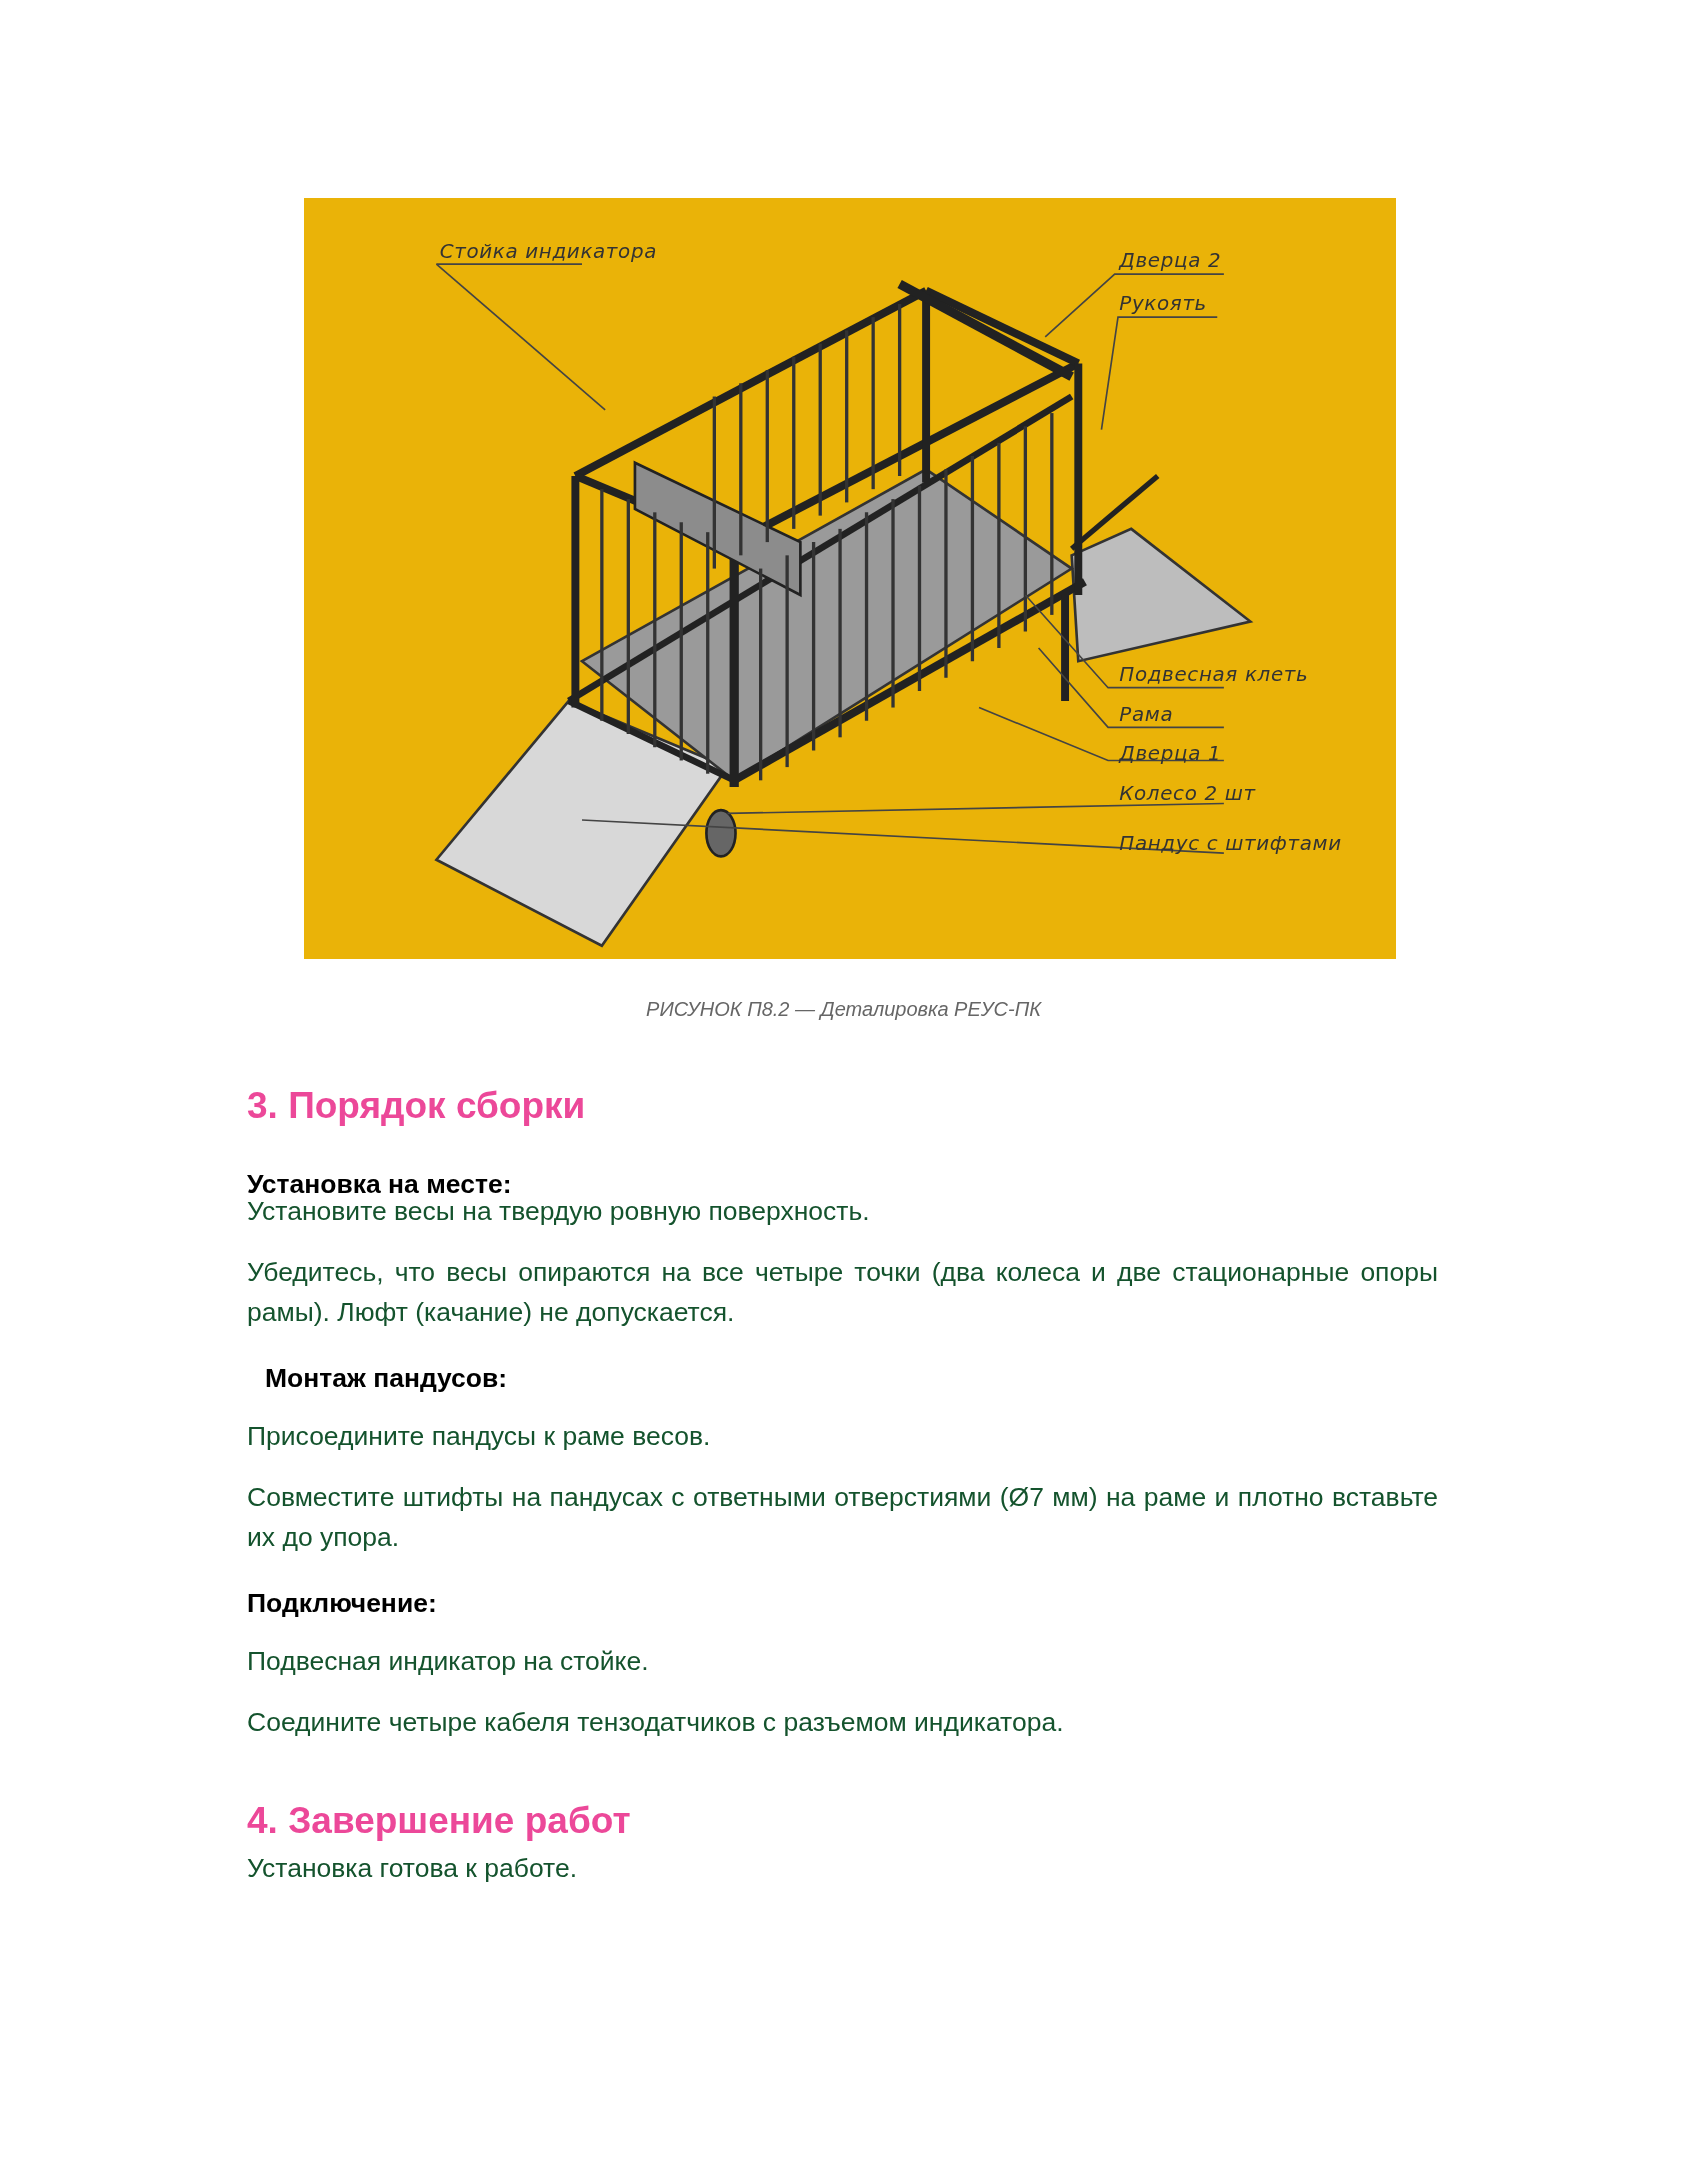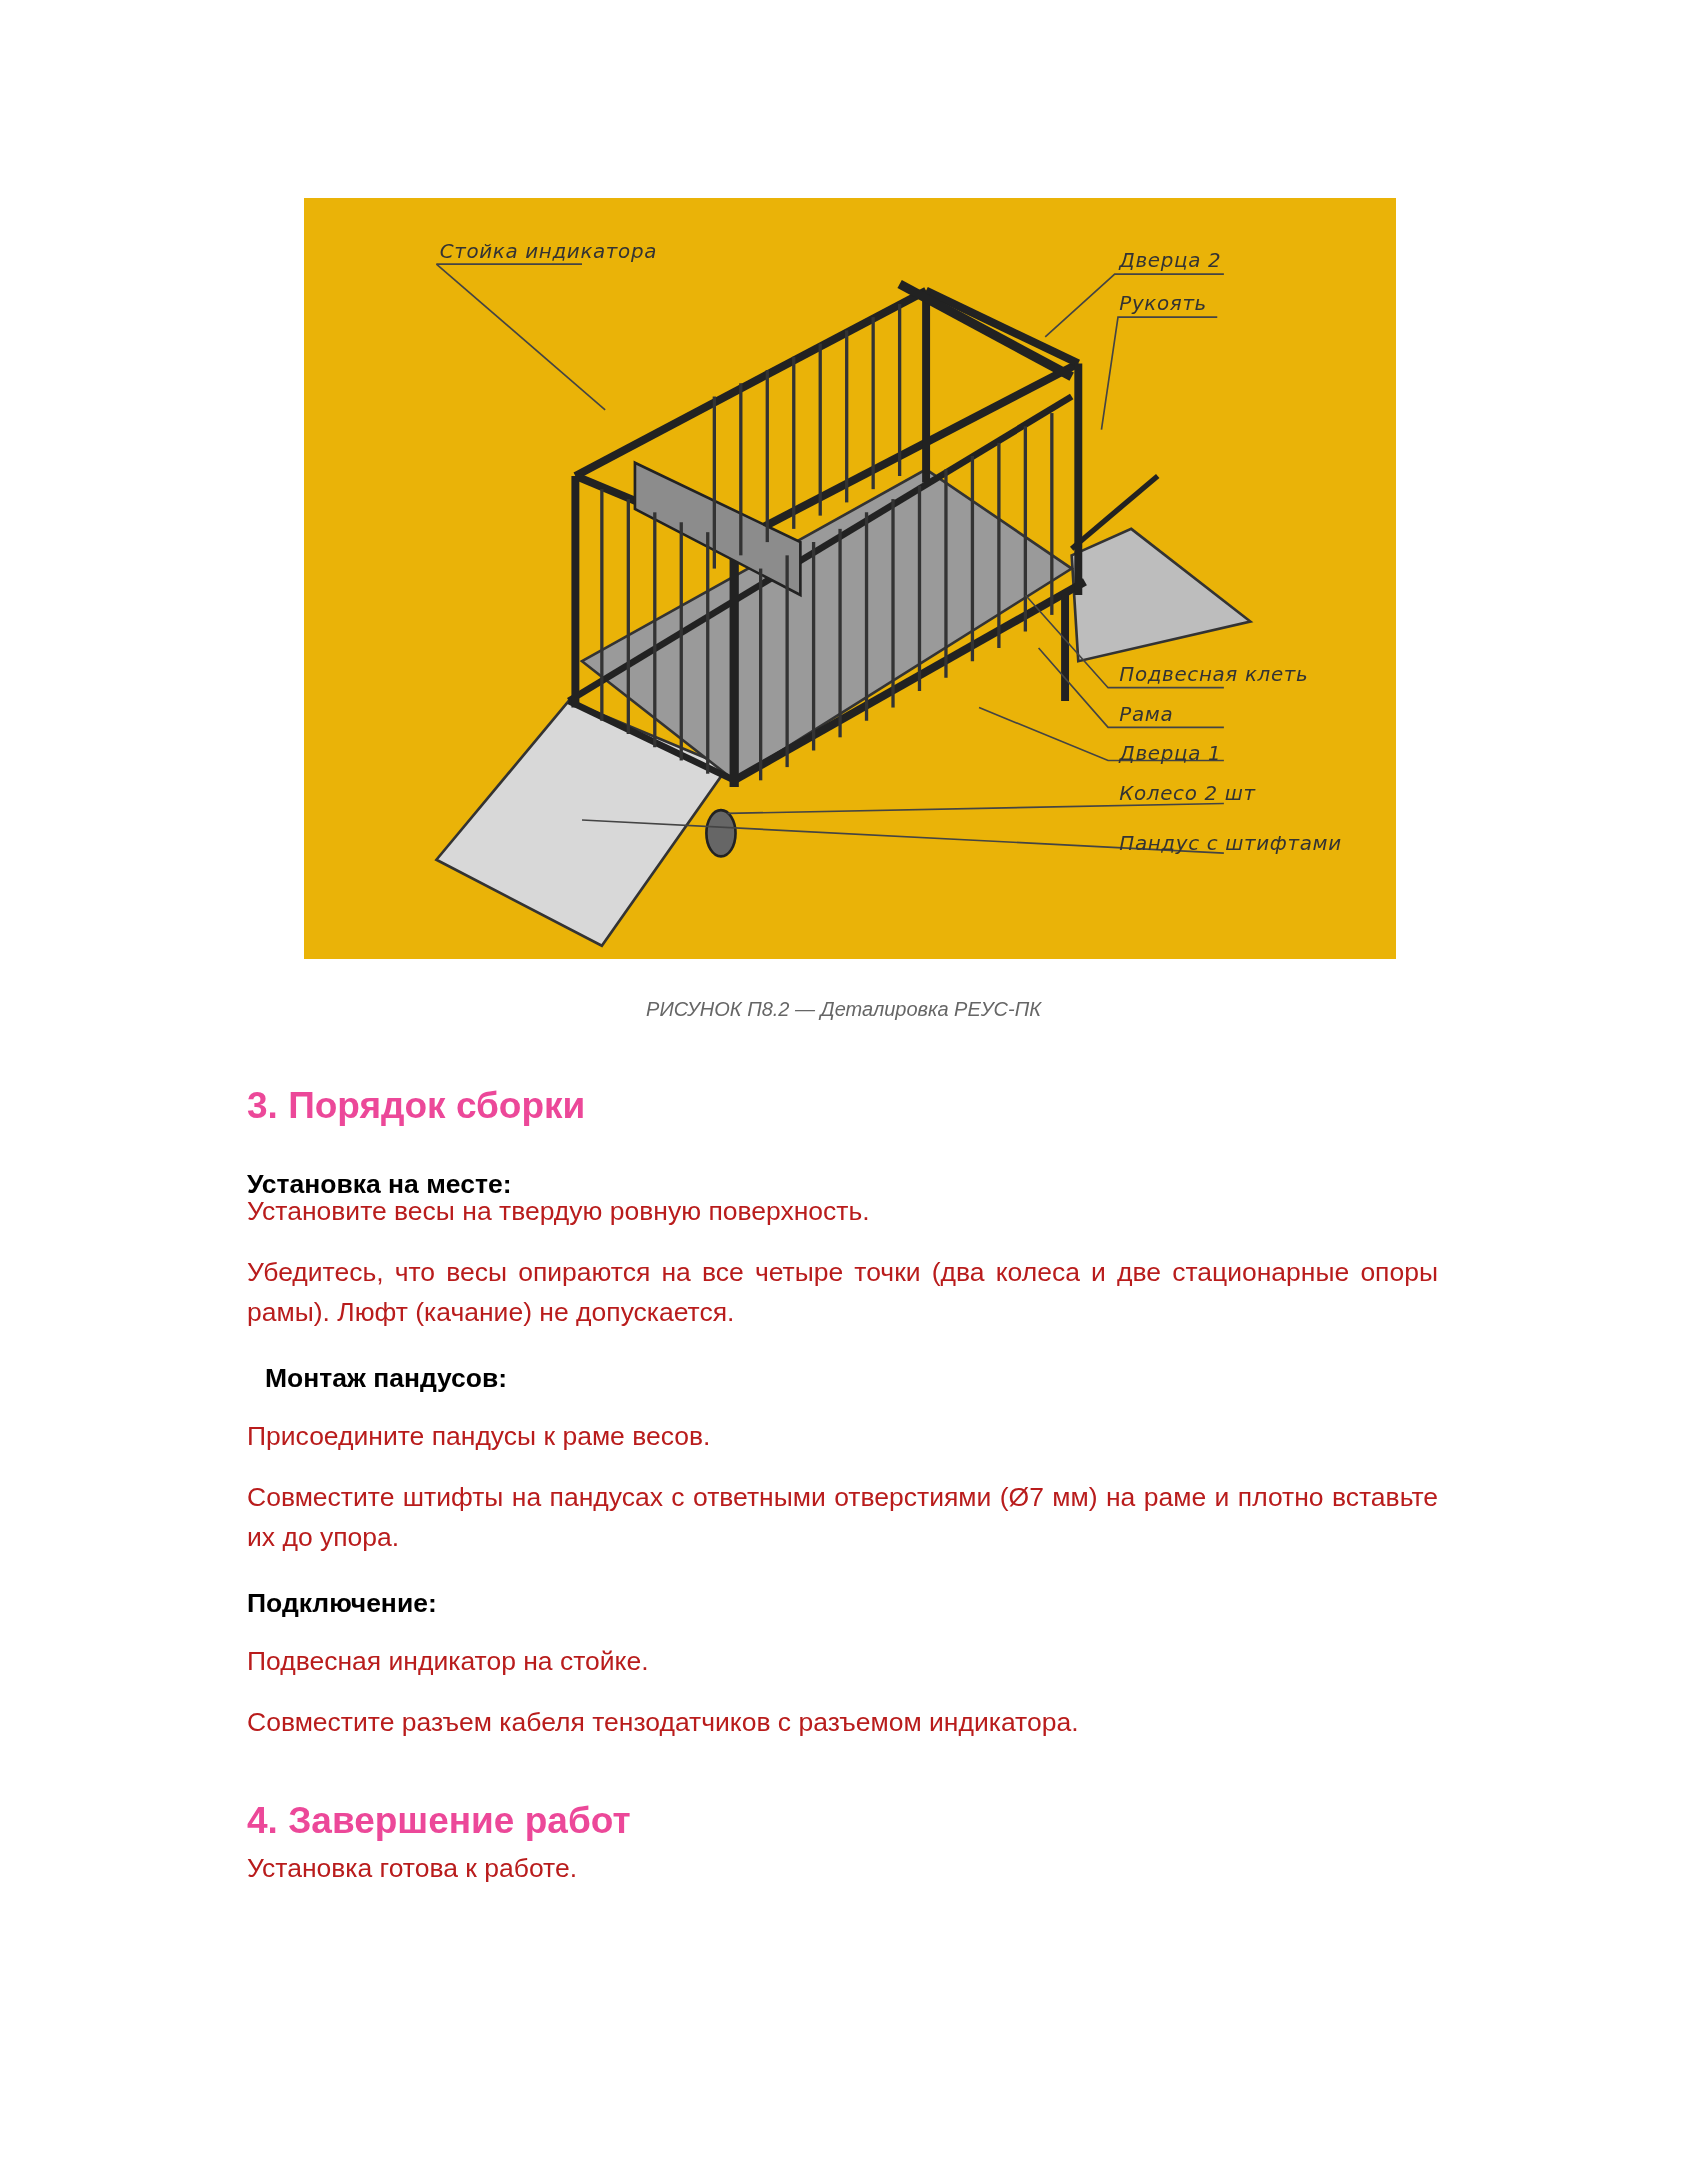--- a/index.html
+++ b/index.html
@@ -5,21 +5,21 @@
   html, body { margin: 0; padding: 0; background: #ffffff; }
   body { width: 1687px; height: 2183px; position: relative; overflow: hidden;
          font-family: "Liberation Sans", sans-serif; color: #000; }
   .figure { position: absolute; left: 304px; top: 198px; width: 1092px; height: 761px; background: #eab308; }
   .figure svg { width: 100%; height: 100%; display: block; }
   .callout { font-family: "DejaVu Sans", sans-serif; font-style: italic; font-size: 30px; fill: #333; letter-spacing: 1px; }
   .caption { position: absolute; left: 0; width: 1687px; top: 998px; text-align: center;
              font-style: italic; font-size: 20px; color: #666; }
   .h2 { position: absolute; left: 247px; font-weight: bold; font-size: 37px; color: #ec4899; margin: 0; }
   .h3 { position: absolute; left: 247px; font-weight: bold; font-size: 26.5px; color: #000; margin: 0; }
-  .p  { position: absolute; left: 247px; width: 1191px; font-size: 26.5px; line-height: 40px; color: #b91c1c; margin: 0; }
+  .p  { position: absolute; left: 247px; width: 1191px; font-size: 26.5px; line-height: 40px; color: #14532d; margin: 0; }
   .just { text-align: justify; text-align-last: left; }
 </style>
 </head>
 <body>
 
 <div class="figure">
   <svg viewBox="0 0 1650 1150" xmlns="http://www.w3.org/2000/svg">
     <g stroke="#222" stroke-width="4" fill="none">
 
       <polygon points="200,1000 400,760 640,860 450,1130" fill="#d8d8d8" stroke="#333"></polygon>
@@ -113,17 +113,17 @@
 <h3 class="h3" style="top:1135px;margin-top:34px;">Установка на месте:</h3>
 <p class="p" style="top:1191px;">Установите весы на твердую ровную поверхность.</p>
 <p class="p just" style="top:1252px;">Убедитесь, что весы опираются на все четыре точки (два колеса и две стационарные опоры рамы). Люфт (качание) не допускается.</p>
 
 <h3 class="h3" style="top:1363px;margin-left:18px;">Монтаж пандусов:</h3>
 <p class="p" style="top:1416px;">Присоедините пандусы к раме весов.</p>
 <p class="p just" style="top:1477px;">Совместите штифты на пандусах с ответными отверстиями (Ø7 мм) на раме и плотно вставьте их до упора.</p>
 
 <h3 class="h3" style="top:1588px;">Подключение:</h3>
 <p class="p" style="top:1641px;">Подвесная индикатор на стойке.</p>
-<p class="p" style="top:1702px;">Совместите разъем кабеля тензодатчиков с разъемом индикатора.</p>
+<p class="p" style="top:1702px;">Соедините четыре кабеля тензодатчиков с разъемом индикатора.</p>
 
 <h2 class="h2" style="top:1800px;">4. Завершение работ</h2>
 <p class="p" style="top:1848px;">Установка готова к работе.</p>
 
 
 </body></html>

